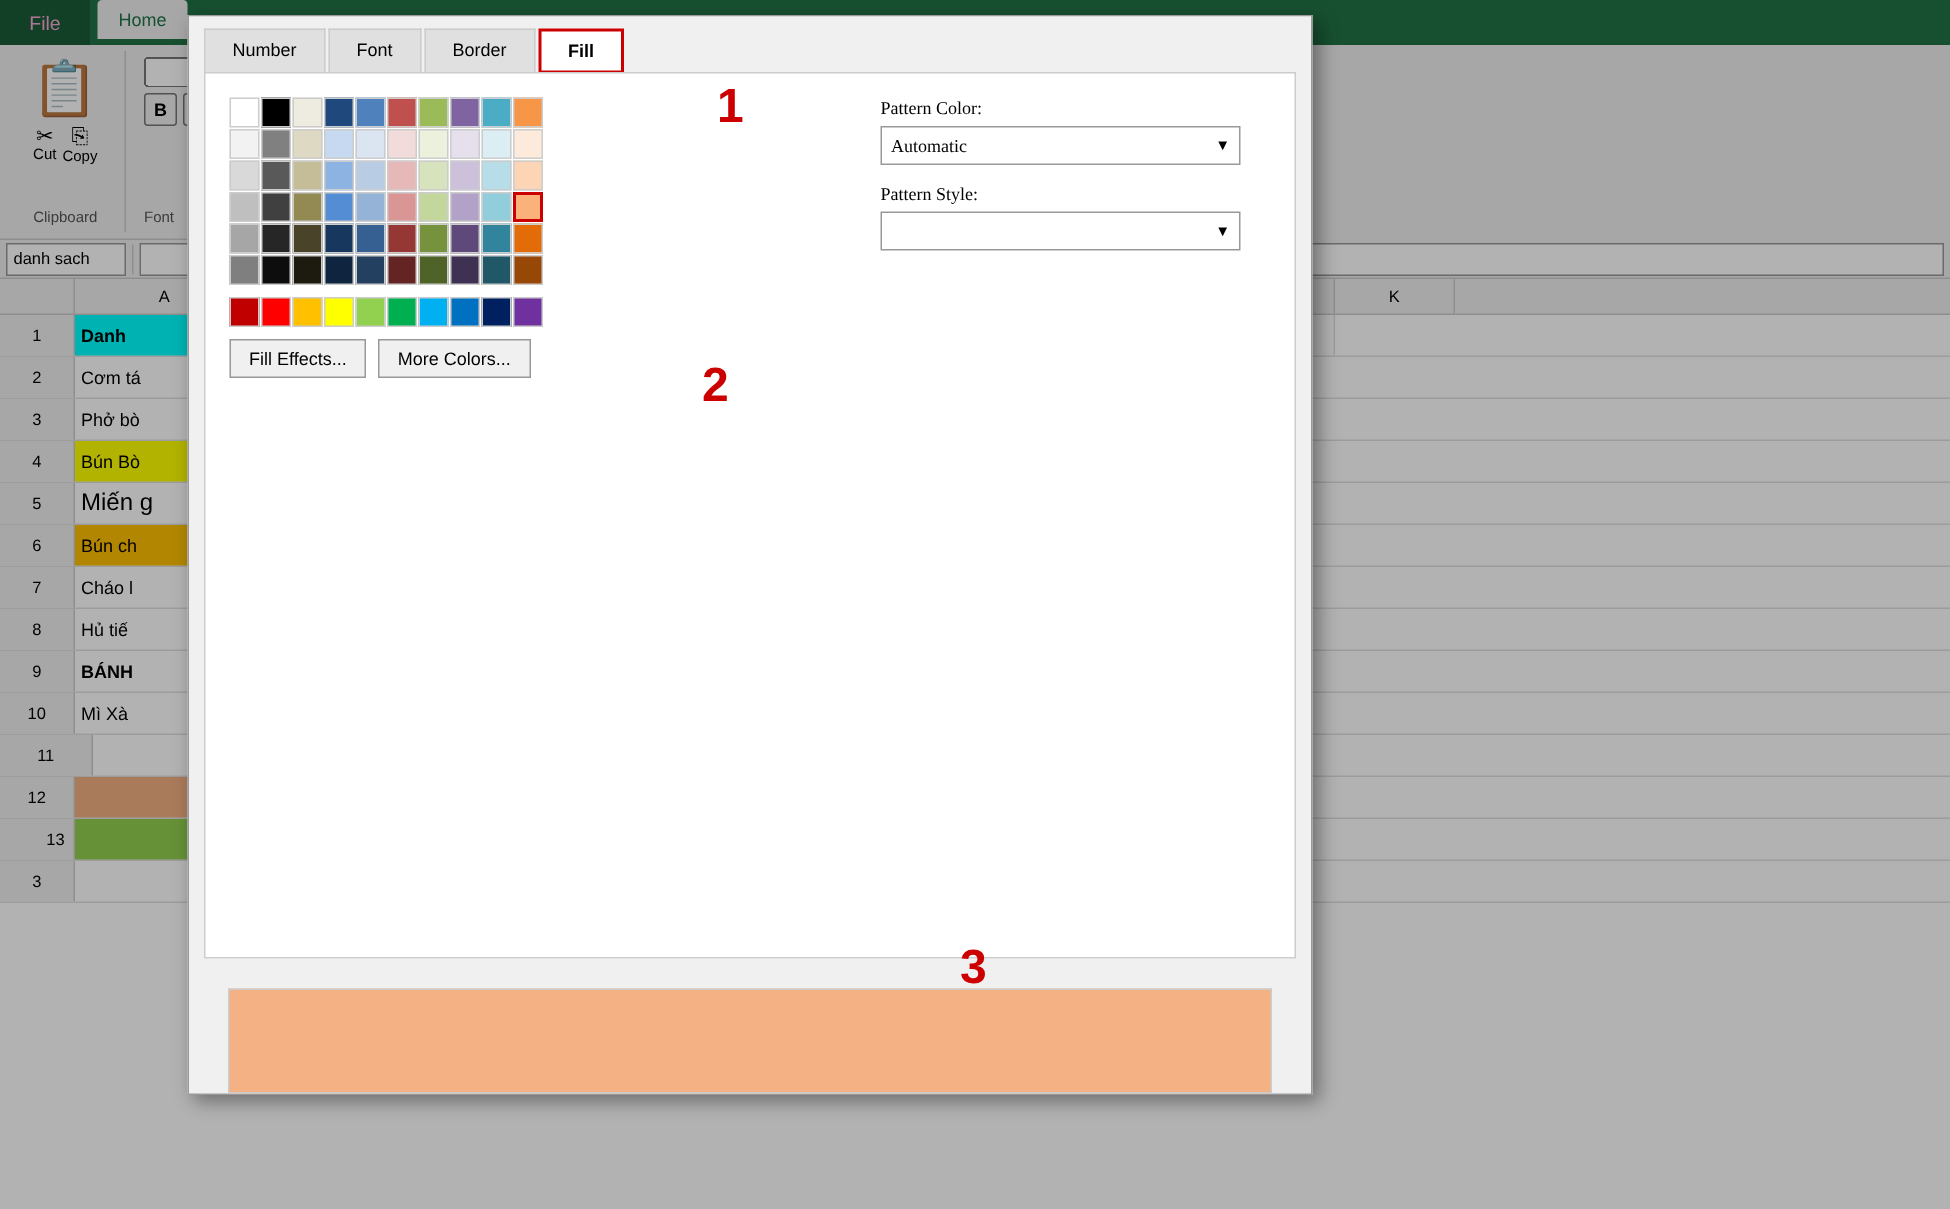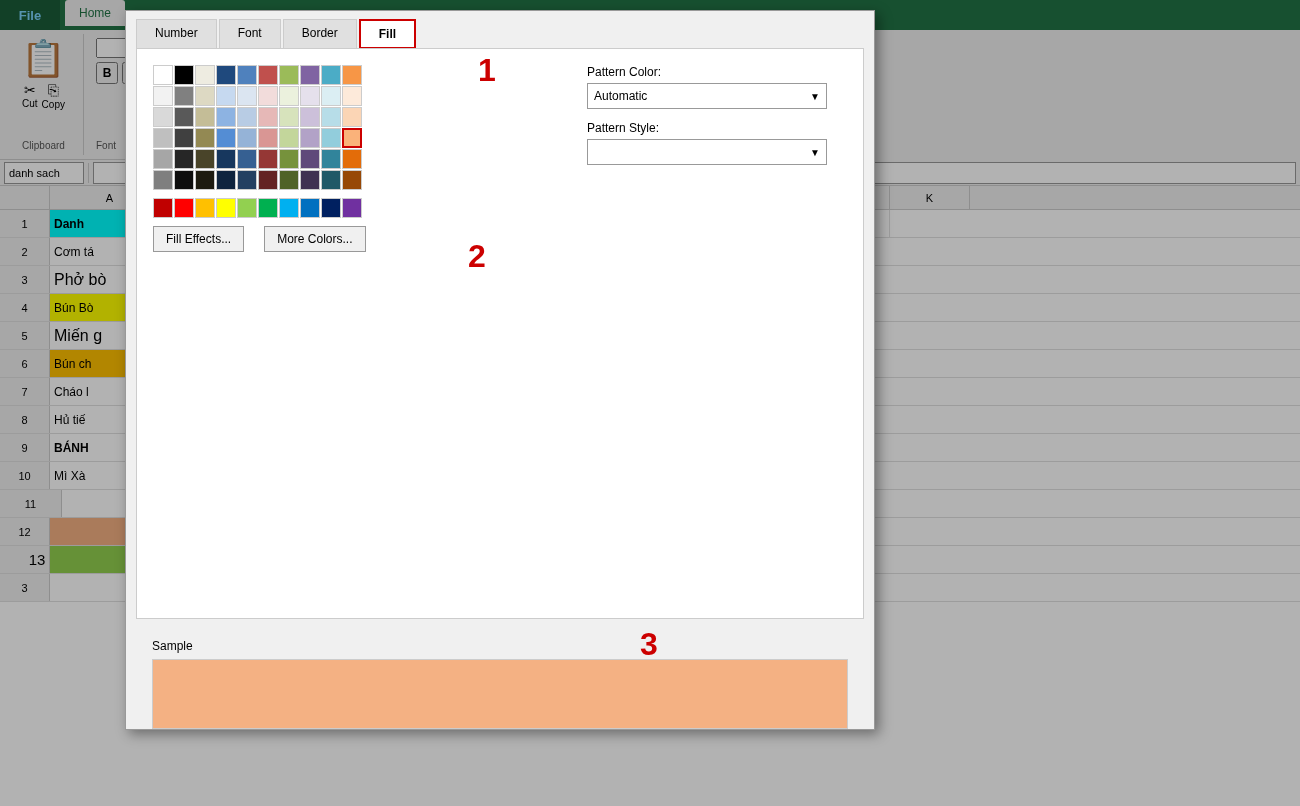--- a/index.html
+++ b/index.html
@@ -69,28 +69,28 @@
       position: relative;
     }
     .color-cell.selected-cell {
       border: 2px solid #c00;
     }
     .color-cell.selected-cell::after {
       content: ''; position: absolute; inset: -1px; border: 1px solid #c00;
     }
 
     
-    .btn-row { display: flex; gap: 20px; margin-top: 8px; }
+    .btn-row { display: flex; gap: 8px; margin-top: 8px; }
     .fill-effect-btn, .more-colors-btn {
       padding: 5px 12px; background: #f0f0f0; border: 1px solid #999;
       font-size: 12px; cursor: pointer;
     }
 
     
-    .right-panel { width: 260px; }
+    .right-panel { width: 260px; font-family: Liberation Serif, serif; }
     .pattern-label { font-size: 12px; margin-bottom: 4px; }
     .dropdown-select {
       width: 240px; height: 26px; display: flex; align-items: center;
       justify-content: space-between; border: 1px solid #999; background: white;
       padding: 0 6px; font-size: 12px; margin-bottom: 12px; cursor: pointer;
     }
     .dropdown-arrow { font-size: 10px; }
     .sample-label { font-size: 12px; margin-bottom: 6px; }
     .sample-box {
       height: 70px; background: #f4b183; border: 1px solid #ccc;
@@ -103,21 +103,21 @@
       background: #f0f0f0; border: 2px solid #c00; font-size: 12px;
       padding: 6px 20px; cursor: pointer; min-width: 80px; text-align: center;
     }
   </style>
 </head>
 <body>
 
 <div class="excel-bg">
 
   <div style="position:absolute;top:0;left:0;width:1300px;height:30px;background:#217346;">
-    <div style="position:absolute;top:0;left:0;width:60px;height:30px;background:#1a5c38;display:flex;align-items:center;justify-content:center;color:#7dd3fc;font-weight:bold;font-size:13px;">File</div>
+    <div style="position:absolute;top:0;left:0;width:60px;height:30px;background:#1a5c38;display:flex;align-items:center;justify-content:center;color:#f9a8d4;font-weight:normal;font-size:13px;">File</div>
     <div style="position:absolute;top:0;left:65px;display:flex;">
       <div style="padding:6px 14px;color:white;font-size:12px;background:#f0f0f0;color:#217346;border-radius:3px 3px 0 0;">Home</div>
     </div>
   </div>
 
   <div style="position:absolute;top:30px;left:0;width:900px;height:130px;background:#f0f0f0;border-bottom:1px solid #ccc;display:flex;align-items:stretch;padding:4px;">
 
     <div style="display:flex;flex-direction:column;align-items:center;padding:4px 8px;border-right:1px solid #ccc;min-width:80px;">
       <div style="font-size:36px;color:#217346;">📋</div>
       <div style="display:flex;gap:4px;margin-top:2px;">
@@ -209,21 +209,21 @@
       <div style="width:50px;border-right:1px solid #ccc;display:flex;align-items:center;justify-content:center;font-size:11px;background:#f0f0f0;">2</div>
       <div style="width:120px;border-right:1px solid #e0e0e0;display:flex;align-items:center;padding:0 4px;font-size:12px;">Cơm tá</div>
       <div style="width:80px;border-right:1px solid #e0e0e0;"></div>
       <div style="width:80px;border-right:1px solid #e0e0e0;"></div>
       <div style="width:80px;border-right:1px solid #e0e0e0;"></div>
       <div style="width:80px;border-right:1px solid #e0e0e0;"></div>
     </div>
 
     <div style="display:flex;height:28px;border-bottom:1px solid #e0e0e0;">
       <div style="width:50px;border-right:1px solid #ccc;display:flex;align-items:center;justify-content:center;font-size:11px;background:#f0f0f0;">3</div>
-      <div style="width:120px;border-right:4px solid #f9a8d4;display:flex;align-items:center;padding:0 4px;font-size:16px;">Phở bò</div>
+      <div style="width:120px;border-right:4px solid #f9a8d4;display:flex;align-items:center;padding:0 4px;font-size:12px;">Phở bò</div>
     </div>
 
     <div style="display:flex;height:28px;border-bottom:1px solid #e0e0e0;">
       <div style="width:50px;border-right:1px solid #ccc;display:flex;align-items:center;justify-content:center;font-size:11px;background:#f0f0f0;">4</div>
       <div style="width:120px;border-right:1px solid #e0e0e0;display:flex;align-items:center;padding:0 4px;font-size:12px;background:#ffff00;">Bún Bò</div>
     </div>
 
     <div style="display:flex;height:28px;border-bottom:1px solid #e0e0e0;">
       <div style="width:50px;border-right:1px solid #ccc;display:flex;align-items:center;justify-content:center;font-size:11px;background:#f0f0f0;">5</div>
       <div style="width:120px;border-right:1px solid #e0e0e0;display:flex;align-items:center;padding:0 4px;font-size:16px;">Miến g</div>
@@ -266,21 +266,21 @@
       <div style="width:80px;border-right:1px solid #e0e0e0;"></div>
       <div style="width:80px;border-right:1px solid #e0e0e0;"></div>
       <div style="width:80px;border-right:1px solid #e0e0e0;"></div>
       <div style="width:80px;border-right:1px solid #e0e0e0;"></div>
       <div style="width:80px;border-right:1px solid #e0e0e0;"></div>
       <div style="width:80px;border-right:1px solid #e0e0e0;"></div>
       <div style="flex:1;display:flex;align-items:center;padding:0 4px;font-size:12px;">ng danh sách 2</div>
     </div>
 
     <div style="display:flex;height:28px;border-bottom:1px solid #e0e0e0;">
-      <div style="width:50px;border-right:1px solid #ccc;display:flex;align-items:center;justify-content:center;font-size:15px;background:#f0f0f0;padding-left:25px;">13</div>
+      <div style="width:50px;border-right:1px solid #ccc;display:flex;align-items:center;justify-content:center;font-size:11px;background:#f0f0f0;padding-left:25px;">13</div>
       <div style="width:120px;border-right:1px solid #e0e0e0;background:#92d050;"></div>
       <div style="flex:1;display:flex;align-items:center;padding:0 4px;font-size:12px;">Món ăn có trong danh sách 2 nhưng không có trong danh sách 1</div>
     </div>
 
     <div style="display:flex;height:28px;border-bottom:1px solid #e0e0e0;">
       <div style="width:50px;border-right:1px solid #ccc;display:flex;align-items:center;justify-content:center;font-size:11px;background:#f0f0f0;">3</div>
     </div>
   </div>
 </div>
 
@@ -410,21 +410,20 @@
       </div>
       <div class="pattern-label">Pattern Style:</div>
       <div class="dropdown-select">
         <span></span>
         <span class="dropdown-arrow">▼</span>
       </div>
     </div>
   </div>
 
   <div style="padding:10px 26px 0;">
-    <div class="sample-label">Sample</div>
     <div class="sample-box"></div>
   </div>
 
 </div>
 
 <div style="position:absolute;top:52px;left:478px;font-size:32px;font-weight:bold;color:#c00;pointer-events:none;z-index:300;">1</div>
 <div style="position:absolute;top:238px;left:468px;font-size:32px;font-weight:bold;color:#c00;pointer-events:none;z-index:300;">2</div>
 <div style="position:absolute;top:626px;left:640px;font-size:32px;font-weight:bold;color:#c00;pointer-events:none;z-index:300;">3</div>
 
 </body></html>

